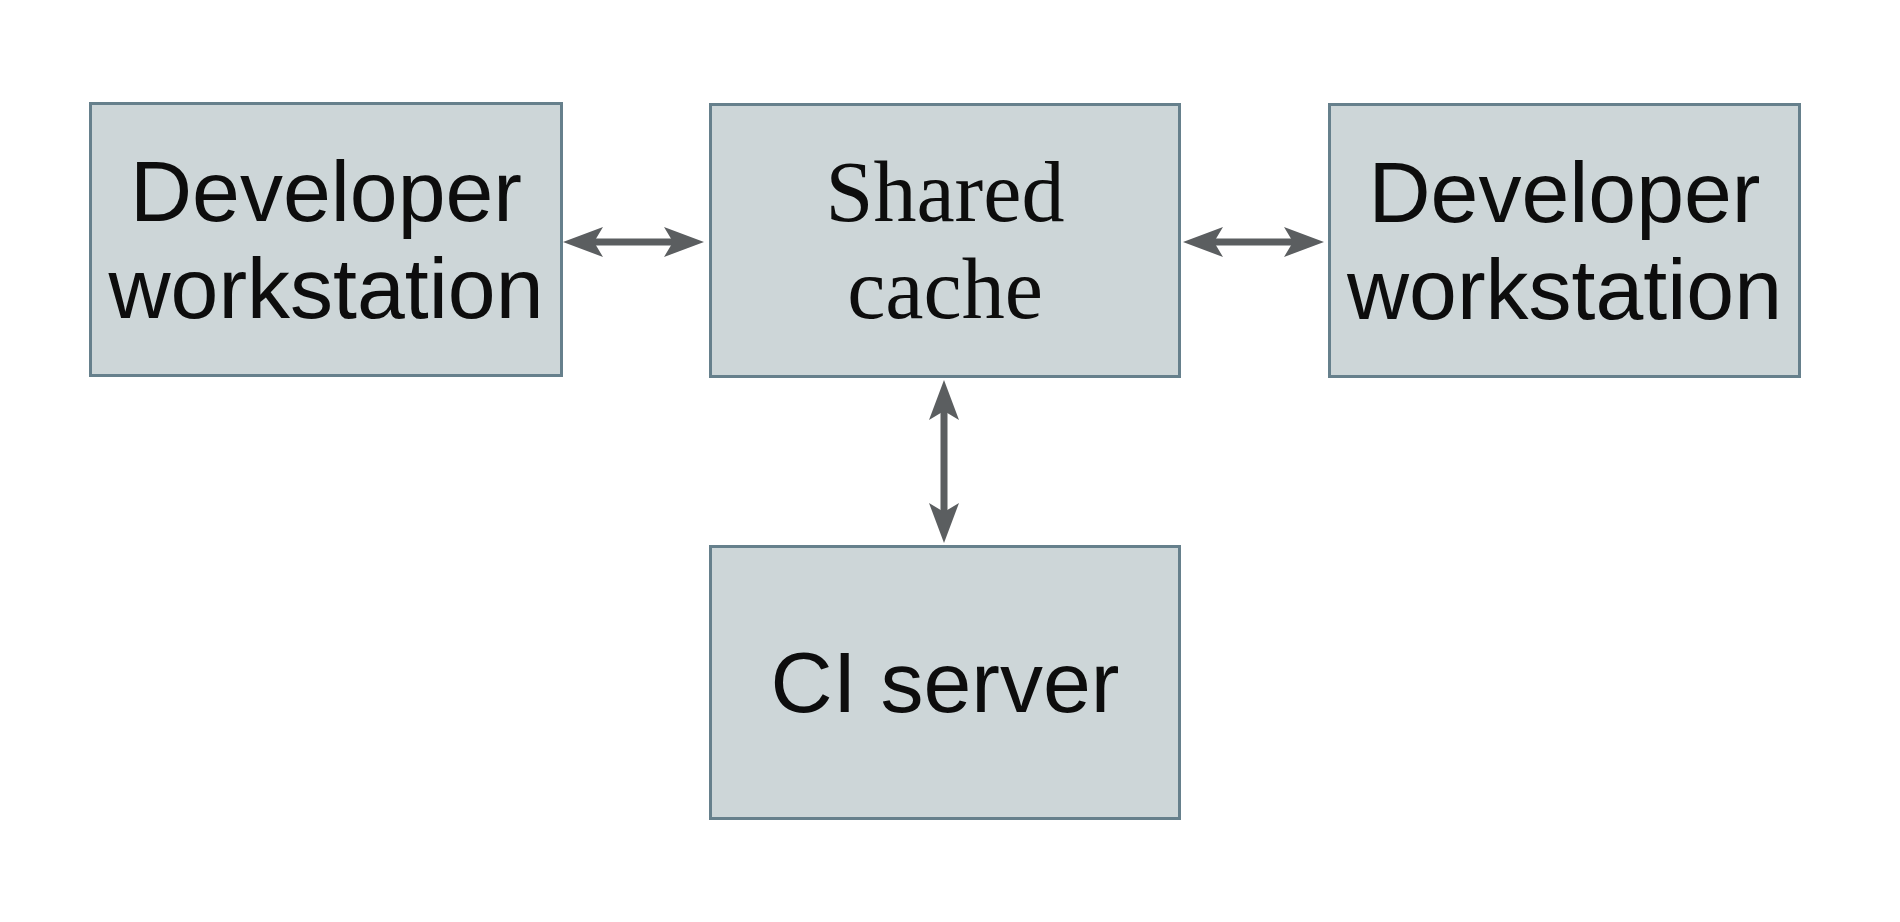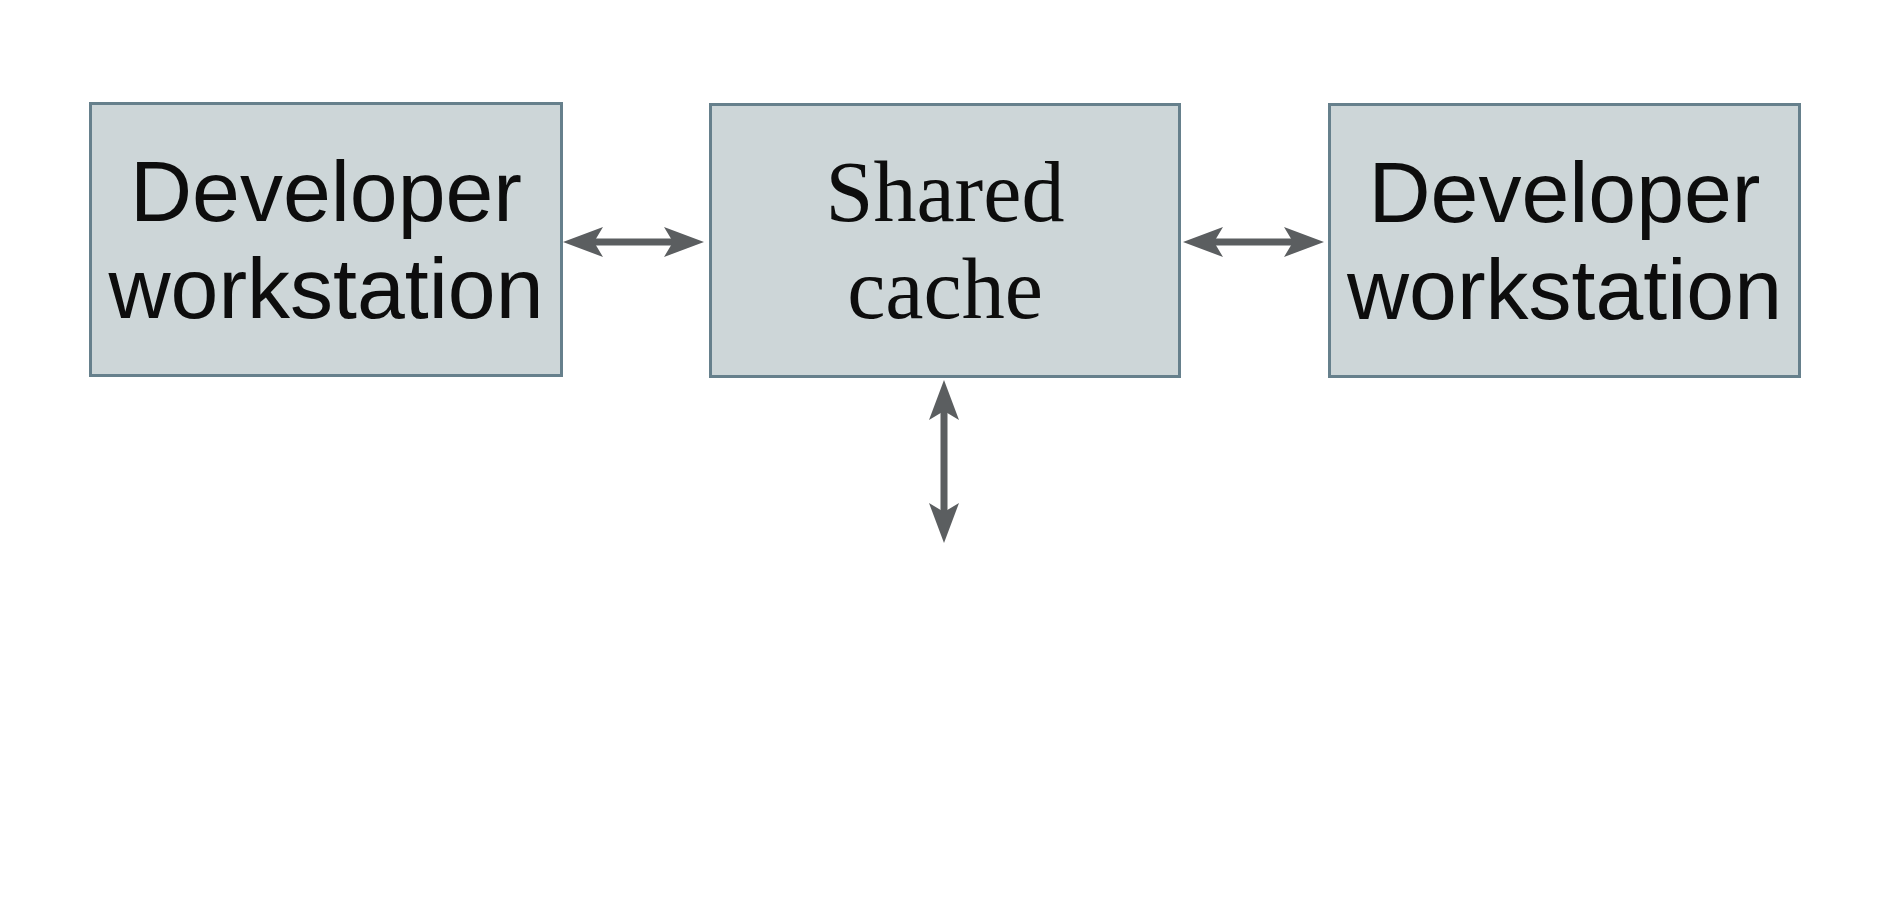--- a/index.html
+++ b/index.html
@@ -64,20 +64,23 @@
   <div class="node node-cache">
     <span class="node-label">Shared
 cache</span>
   </div>
 
   <div class="node node-dev-right">
     <span class="node-label">Developer
 workstation</span>
   </div>
 
+  <div class="node node-ci">
+    <span class="node-label">CI server</span>
+  </div>
 
   <svg class="arrow arrow-h-left" viewBox="0 0 141 32" preserveAspectRatio="none">
     <polygon points="0,16 40,1 31,16 40,31"></polygon>
     <polygon points="141,16 101,1 110,16 101,31"></polygon>
     <rect x="30" y="12.5" width="81" height="7"></rect>
   </svg>
 
   <svg class="arrow arrow-h-right" viewBox="0 0 141 32" preserveAspectRatio="none">
     <polygon points="0,16 40,1 31,16 40,31"></polygon>
     <polygon points="141,16 101,1 110,16 101,31"></polygon>

